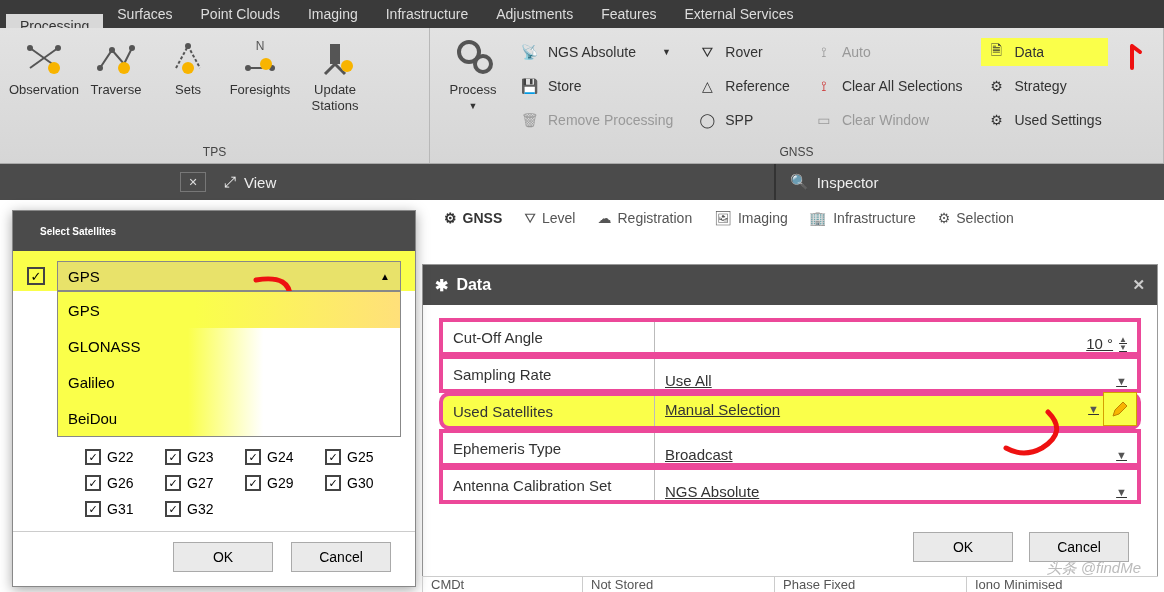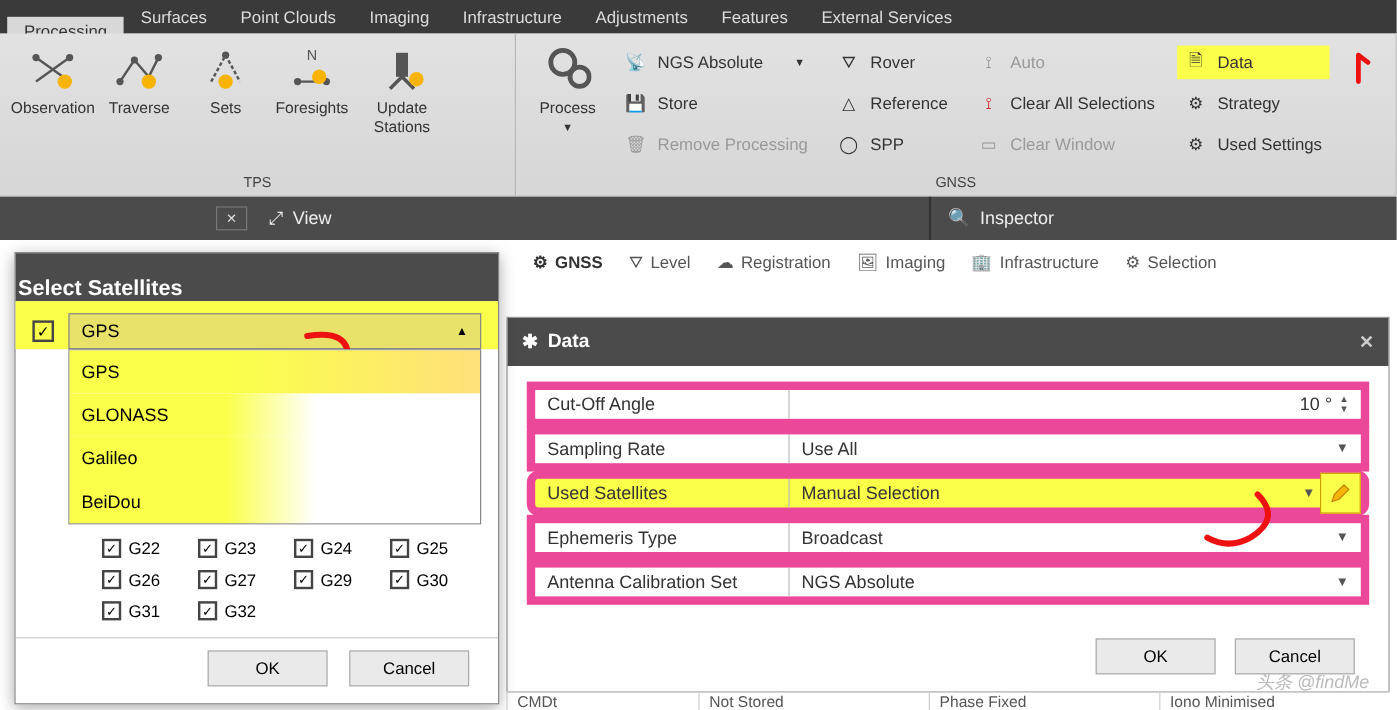--- a/index.html
+++ b/index.html
@@ -32,33 +32,33 @@
 
 .cat-tabs { height:36px; display:flex; align-items:center; gap:22px; padding:0 14px 0 444px; font-size:14px; color:#555; }
 .cat-tabs .ct { display:flex; align-items:center; gap:6px; }
 .cat-tabs .ct.active { font-weight:600; color:#333; }
 
 
 .data-panel { position:absolute; left:422px; top:264px; width:736px; background:#fff; border:1px solid #999; }
 .data-panel .dp-header { height:40px; background:#4b4b4b; color:#fff; display:flex; align-items:center; padding:0 12px; font-size:16px; font-weight:600; gap:8px; }
 .data-panel .dp-header .close { margin-left:auto; font-size:15px; color:#ccc; }
 .dp-body { padding:14px 16px 8px 16px; }
-.dp-row { display:flex; align-items:center; height:38px; border:7px solid #ec4899; margin-top:-1px; }
+.dp-row { display:flex; align-items:flex-end; height:38px; border:4px solid #ec4899; margin-top:-1px; }
 .dp-row.hl { background:#faff4a;border-radius:10px; }
 .dp-label { width:212px; padding:0 10px; font-size:15px; color:#333; border-right:1px solid #bbb; height:100%; display:flex; align-items:center; }
-.dp-value { flex:1; display:flex; align-items:center; padding:0 10px; font-size:15px; color:#333; position:relative; }
+.dp-value { flex:1; display:flex; align-items:center; padding:0 10px; font-size:15px; color:#333; position:relative;text-decoration:underline; }
 .dp-value .chev { margin-left:auto; font-size:11px; color:#555; }
 .dp-value .spin { margin-left:auto; display:flex; flex-direction:column; font-size:8px; line-height:8px; color:#555; }
 .dp-edit { width:34px; height:34px; border:1px solid #d4a000; background:#faff4a; display:flex; align-items:center; justify-content:center; margin-left:4px; margin-right:-10px; }
 .dp-buttons { display:flex; justify-content:flex-end; gap:16px; padding:20px 28px 14px; }
 .dp-buttons button { width:100px; height:30px; background:#eaeaea; border:1px solid #aaa; font-size:14px; }
 
 
 .sat-dialog { position:absolute; left:12px; top:210px; width:404px; background:#fff; border:1px solid #888; box-shadow:0 3px 12px rgba(0,0,0,.35); }
-.sat-dialog .sd-header { height:40px; background:#4b4b4b; color:#fff; font-size:18px; font-weight:600; display:flex; align-items:flex-end; padding:0 2px; }
+.sat-dialog .sd-header { height:40px; background:#4b4b4b; color:#fff; font-size:10px; font-weight:600; display:flex; align-items:center; padding:0 27px; }
 .sd-top { display:flex; align-items:center; padding:10px 14px 0 14px; gap:12px; background:#faff4a; }
 .sd-top .chk { width:18px; height:18px; border:2px solid #444; display:flex; align-items:center; justify-content:center; font-size:13px; }
 .sd-select { position:relative; flex:1; }
 .sd-select .sel-display { height:30px; background:#e8e26a; border:1px solid #888; display:flex; align-items:center; padding:0 10px; font-size:15px; }
 .sd-select .sel-display .tri { margin-left:auto; font-size:10px; }
 .sd-drop { position:absolute; left:0; top:30px; width:100%; background:#fff; border:1px solid #888; z-index:5; }
 .sd-drop .opt { height:36px; display:flex; align-items:center; padding:0 10px; font-size:15px; }
 .sd-drop .opt.hl { background:linear-gradient(to right,#faff4a 40%,#ffe07a 100%); }
 .sd-drop .opt.partial { background:linear-gradient(to right,#faff4a 38%,#fff 60%); }
 

